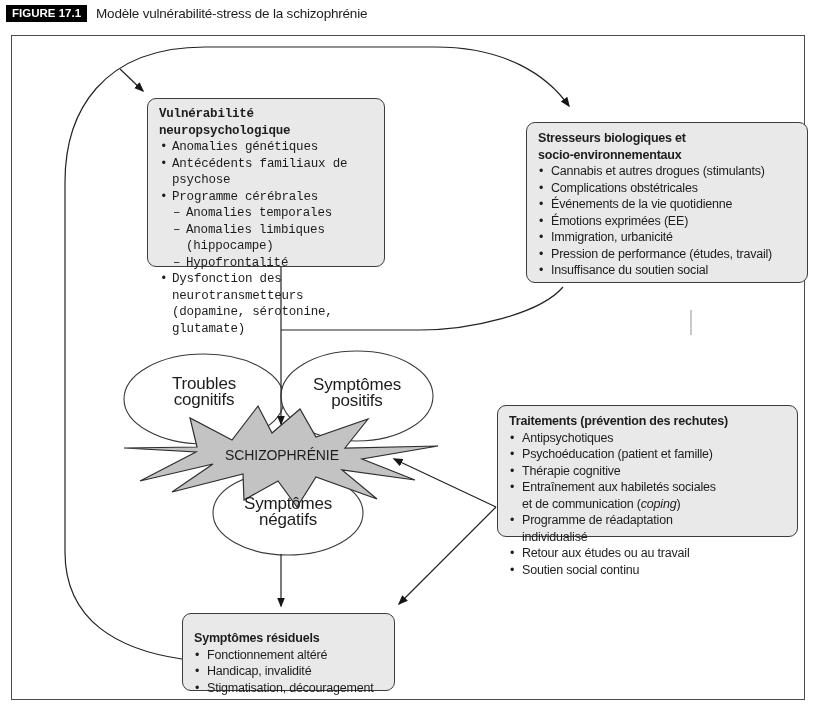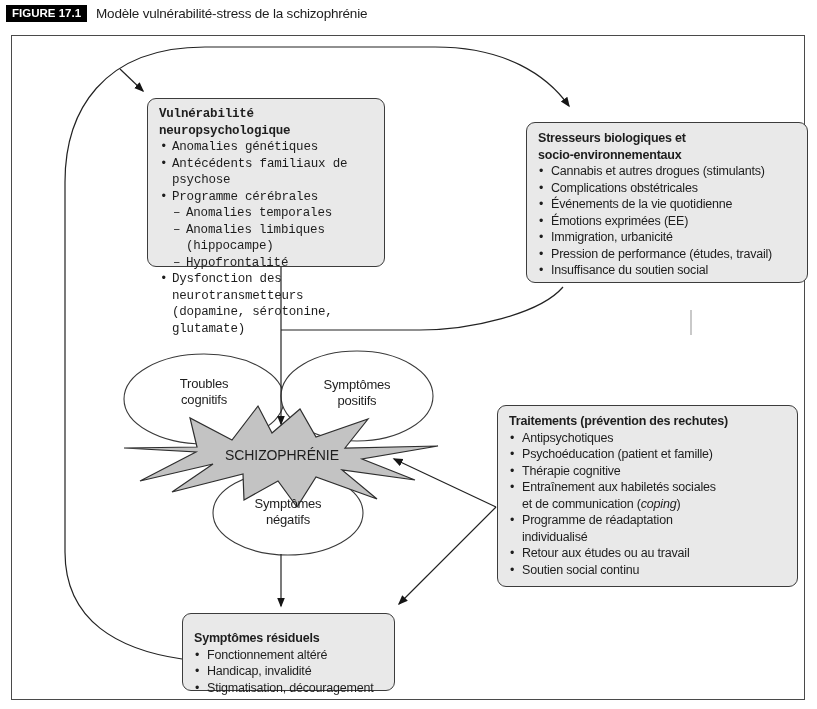--- a/index.html
+++ b/index.html
@@ -24,24 +24,24 @@
     border:1.4px solid var(--box-border);border-radius:9px;
     padding:7px 11px;font-size:12.5px;line-height:16.5px;}
   .box-title{font-weight:bold;white-space:pre-line;}
   .li{position:relative;white-space:pre-line;}
   .li.i0{padding-left:13px;}
   .li.i1{padding-left:27px;}
   .li .marker{position:absolute;left:1px;top:0;}
   .li.i1 .marker{left:14px;}
   .box-vulnerability{left:147px;top:98px;width:238px;height:169px;font-family:Liberation Mono, monospace;}
   .box-stressors{left:526px;top:122px;width:282px;height:161px;}
-  .box-treatments{left:497px;top:405px;width:301px;height:182px;}
+  .box-treatments{left:497px;top:405px;width:301px;height:132px;}
   .box-residual{left:182px;top:613px;width:213px;height:78px;padding-top:16px;}
   .shape-label{position:absolute;z-index:2;text-align:center;white-space:pre-line;
-    font-size:13px;line-height:16px;}
+    font-size:17px;line-height:16px;}
   .star-label{position:absolute;z-index:2;text-align:center;font-weight:normal;
     font-size:14px;letter-spacing:-0.1px;}
   .stray{position:absolute;left:690px;top:310px;width:2px;height:25px;
     background:#c9c9c9;z-index:0;}
 </style>
 </head>
 <body>
 
 <div class="header">
   <span class="badge">FIGURE 17.1</span>

